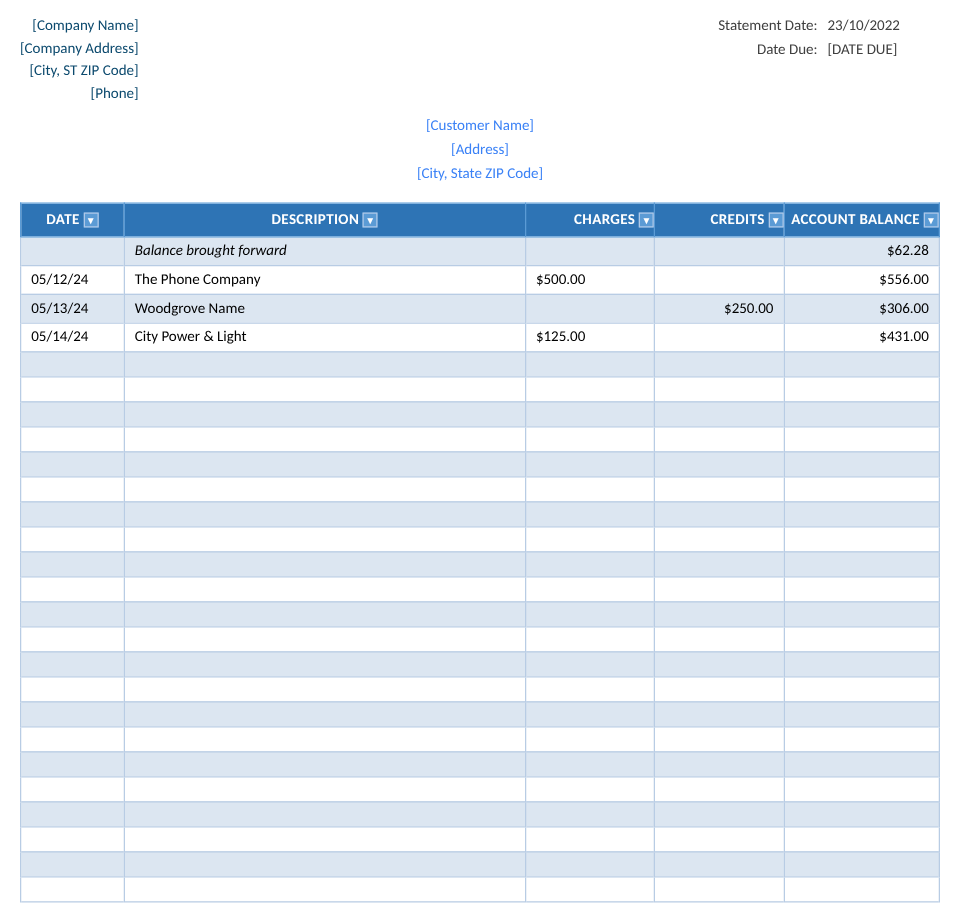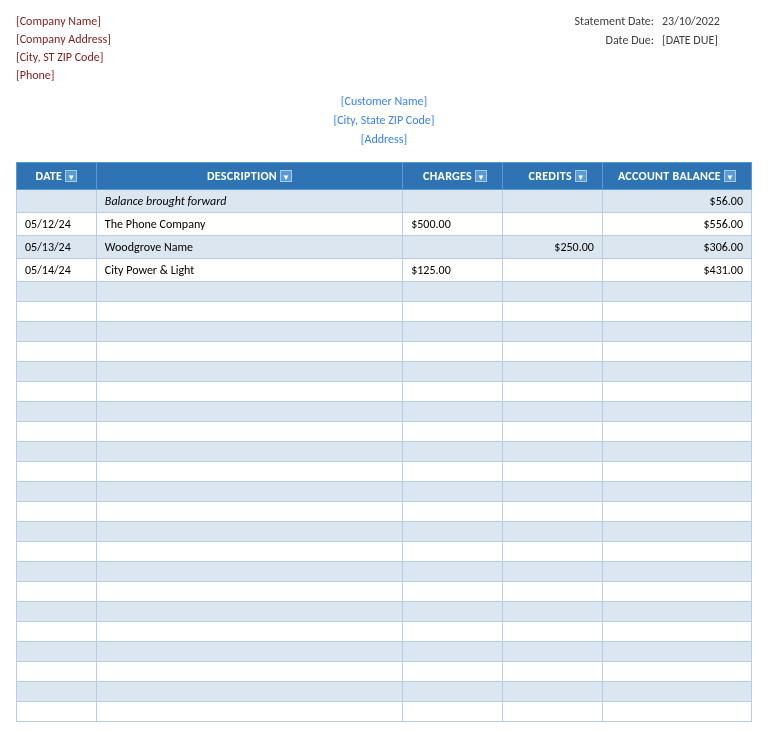--- a/index.html
+++ b/index.html
@@ -19,22 +19,23 @@
     }
     
     .header-top {
       display: flex;
       justify-content: space-between;
       align-items: flex-start;
       margin-bottom: 8px;
     }
     .company-info {
       font-size: 12px;
-      color: #7f1d1d;
+      color: #0c4a6e;
       line-height: 1.5;
+      text-align: right;
     }
     .statement-info {
       font-size: 12px;
       color: #404040;
       text-align: right;
       line-height: 1.6;
     }
     .statement-info .info-row {
       display: flex;
       justify-content: flex-end;
@@ -66,21 +67,21 @@
     
     .statement-table {
       width: 100%;
       border-collapse: collapse;
     }
     .statement-table thead tr {
       background-color: #2e74b5;
       color: #fff;
     }
     .statement-table thead th {
-      padding: 6px 15px;
+      padding: 6px 0;
       font-size: 12px;
       font-weight: bold;
       text-transform: uppercase;
       letter-spacing: 0.3px;
       border: 1px solid #5b9bd5;
       white-space: nowrap;
       position: relative;
       margin-top: 48px;
     }
     .th-inner {
@@ -154,22 +155,22 @@
       <div class="info-row">
         <span class="label">Date Due:</span>
         <span class="value">[DATE DUE]</span>
       </div>
     </div>
   </div>
 
   <div class="title-block">
     <div class="customer-info">
       <div>[Customer Name]</div>
+      <div>[Address]</div>
       <div>[City, State  ZIP Code]</div>
-      <div>[Address]</div>
     </div>
   </div>
 
   <table class="statement-table">
     <thead>
       <tr>
         <th class="col-date">
           <div class="th-inner">
             <span>DATE</span>
             <span class="dropdown-arrow">▼</span>
@@ -200,21 +201,21 @@
           </div>
         </th>
       </tr>
     </thead>
     <tbody id="table-body">
     <tr>
           <td class="td-date col-date"></td>
           <td class="td-desc col-desc">Balance brought forward</td>
           <td class="td-charges col-charges"></td>
           <td class="td-credits col-credits"></td>
-          <td class="td-balance col-balance">$56.00</td>
+          <td class="td-balance col-balance">$62.28</td>
         </tr>
         <tr>
           <td class="td-date col-date">05/12/24</td>
           <td class="td-desc col-desc normal">The Phone Company</td>
           <td class="td-charges col-charges">$500.00</td>
           <td class="td-credits col-credits"></td>
           <td class="td-balance col-balance">$556.00</td>
         </tr>
         <tr>
           <td class="td-date col-date">05/13/24</td>

